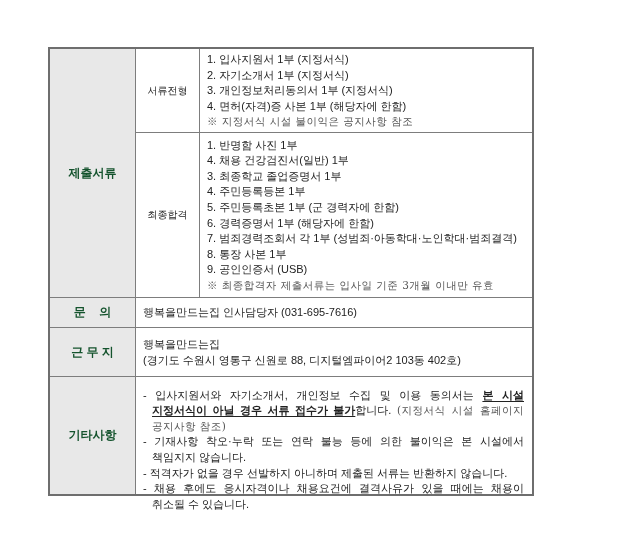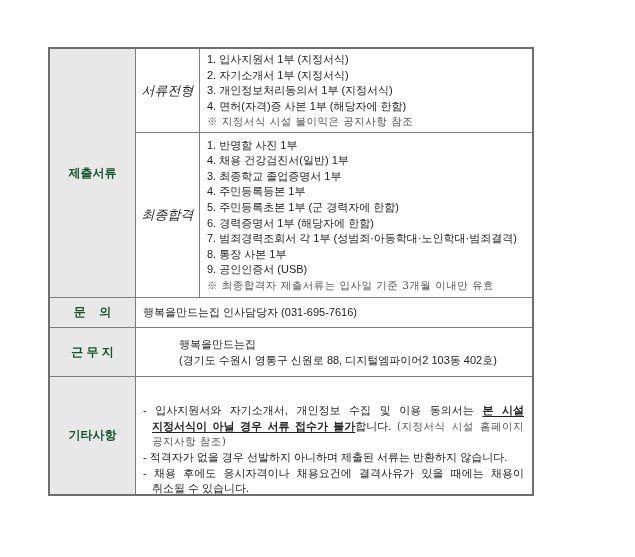--- a/index.html
+++ b/index.html
@@ -26,21 +26,21 @@
   }
   .trow {
     display: flex;
     box-sizing: border-box;
     border-top: 1px solid #7d7d7d;
     min-height: 0;
   }
   .trow:first-child { border-top: none; }
   .row-submit   { height: 248px; flex: 0 0 auto; }
   .row-inquiry  { height: 30px;  flex: 0 0 auto; }
-  .row-work     { height: 49px;  flex: 0 0 auto; gap: 36px; }
+  .row-work     { height: 49px;  flex: 0 0 auto; }
   .row-etc      { flex: 1 1 auto; }
 
   .hcell {
     flex: 0 0 86px;
     width: 86px;
     box-sizing: border-box;
     background: #e8e8e8;
     border-right: 1px solid #7d7d7d;
     display: flex;
     align-items: center;
@@ -56,23 +56,22 @@
   .subrow-screening { height: 83px; flex: 0 0 auto; }
   .subrow-final { flex: 1 1 auto; }
   .scell {
     flex: 0 0 64px;
     width: 64px;
     box-sizing: border-box;
     border-right: 1px solid #7d7d7d;
     display: flex;
     align-items: center;
     justify-content: center;
-    font-size: 13px;
+    font-size: 10px;
     color: #222222;
-    font-style: italic;
   }
   .ccell {
     flex: 1 1 auto;
     min-width: 0;
     box-sizing: border-box;
     padding: 5px 8px 4px 7px;
     font-size: 11px;
     line-height: 15.6px;
     color: #222222;
     font-weight: 500;
@@ -148,19 +147,20 @@
       <div class="ccell">
           <div class="line"><span class="seg-n">행복을만드는집</span></div>
           <div class="line"><span class="seg-n">(경기도 수원시 영통구 신원로 88, 디지털엠파이어2 103동 402호)</span></div>
         </div>
     </div>
 
     <div class="trow row-etc">
       <div class="hcell">기타사항</div>
       <div class="ccell">
           <div class="line"><span class="seg-n">- 입사지원서와 자기소개서, 개인정보 수집 및 이용 동의서는 </span><span class="seg-bu">본 시설 지정서식이 아닐 경우 서류 접수가 불가</span><span class="seg-n">합니다. </span><span class="seg-note">(지정서식 시설 홈페이지 공지사항 참조)</span></div>
+          <div class="line"><span class="seg-n">- 기재사항 착오·누락 또는 연락 불능 등에 의한 불이익은 본 시설에서 책임지지 않습니다.</span></div>
           <div class="line"><span class="seg-n">- 적격자가 없을 경우 선발하지 아니하며 제출된 서류는 반환하지 않습니다.</span></div>
           <div class="line"><span class="seg-n">- 채용 후에도 응시자격이나 채용요건에 결격사유가 있을 때에는 채용이 취소될 수 있습니다.</span></div>
         </div>
     </div>
 
   </div>
 </div>
 
 </body></html>

